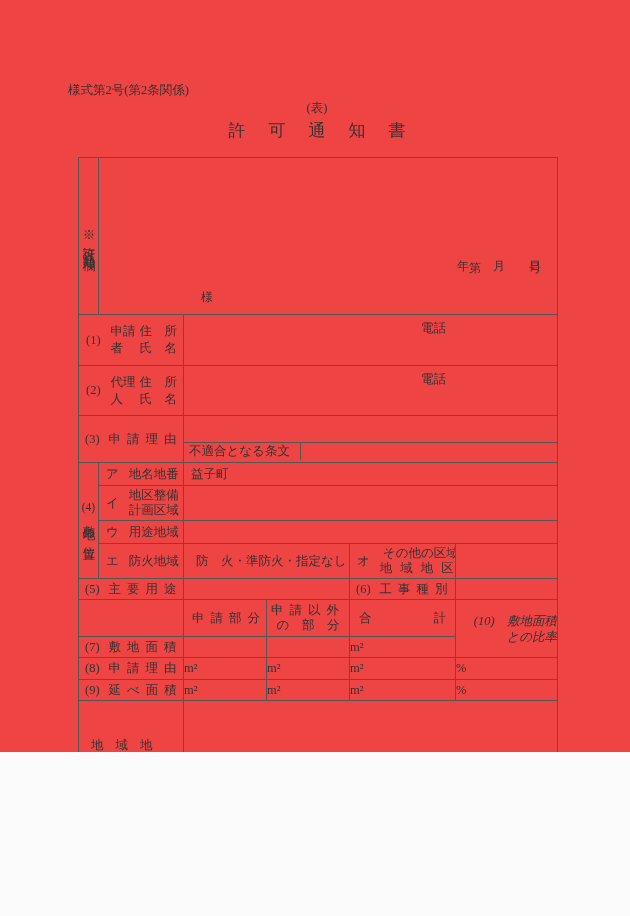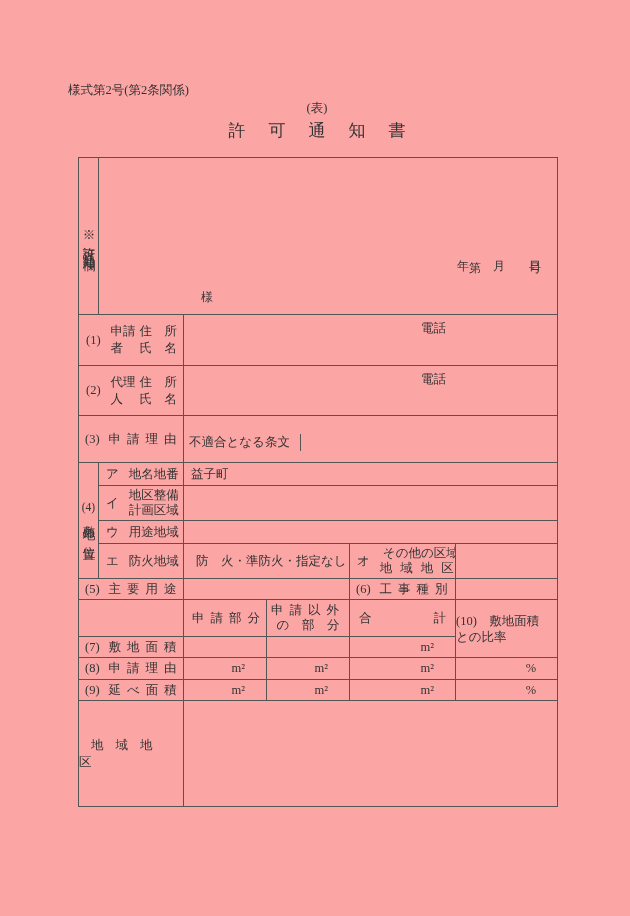--- a/index.html
+++ b/index.html
@@ -3,21 +3,21 @@
 <meta charset="utf-8">
 <style>
   html,body{margin:0;padding:0;}
   body{
     width:630px;height:916px;
     background:#fbfbfb;
     font-family:"Liberation Serif","DejaVu Serif",serif;
     color:#333;
     -webkit-font-smoothing:antialiased;
   }
-  .page{position:relative;width:630px;height:916px;background:#fca5a5;overflow:hidden;}
+  .page{position:relative;width:630px;height:752px;background:#ef4444;overflow:hidden;}
 
   
   .form-ref{position:absolute;left:68px;top:82px;font-size:12.5px;}
   .sheet-label{position:absolute;left:78px;top:100px;width:478px;text-align:center;font-size:12.5px;}
   .doc-title{position:absolute;left:78px;top:119px;width:478px;text-align:center;
              font-size:17px;letter-spacing:23px;text-indent:23px;white-space:nowrap;}
 
   
   table.form{
     position:absolute;left:78px;top:157px;width:479px;
@@ -43,38 +43,38 @@
   .party-right{display:flex;flex-direction:column;justify-content:space-between;height:100%;
                padding:4px 0;box-sizing:border-box;text-align:right;}
   .party-val{position:relative;height:100%;}
   .tel{position:absolute;left:237px;bottom:3px;margin-top:25px;}
 
   
   .rlabel{display:flex;align-items:center;gap:9px;padding-left:6px;height:100%;box-sizing:border-box;}
   .spaced{letter-spacing:6px;white-space:nowrap;}
 
   
-  .reason-grid{display:flex;flex-direction:row;height:100%;align-items:flex-end;}
+  .reason-grid{display:flex;flex-direction:column;height:100%;}
   .reason-top{height:23px;border-bottom:1px solid #555;}
   .reason-bottom{flex:1;display:flex;}
   .reason-sub{width:117px;border-right:1px solid #555;display:flex;align-items:center;padding-left:5px;box-sizing:border-box;}
   .reason-rest{flex:1;}
 
   
   .kana-row{display:flex;align-items:center;gap:10px;padding-left:7px;height:100%;box-sizing:border-box;}
   .two-line{line-height:15px;text-align:center;}
   .pad-val{padding-left:7px;}
   .ls8{letter-spacing:8px;white-space:nowrap;}
 
   
   .center{text-align:right;}
   .hdr-other{line-height:15px;text-align:center;}
   .total-hdr{display:flex;justify-content:space-between;padding:0 9px;align-items:center;height:100%;box-sizing:border-box;}
-  .ratio-hdr{text-align:left;line-height:16px;}
-  .unit{text-align:right;padding-right:21px;}
+  .ratio-hdr{text-align:right;line-height:16px;font-style:italic;}
+  .unit{text-align:left;padding-right:21px;}
   .diag{position:relative;height:100%;}
   .diag svg{position:absolute;inset:0;width:100%;height:100%;display:block;}
 
   .cond-label{display:flex;align-items:center;justify-content:center;height:100%;
               letter-spacing:12px;text-indent:12px;}
 </style>
 </head>
 <body>
 
 <div class="page">

